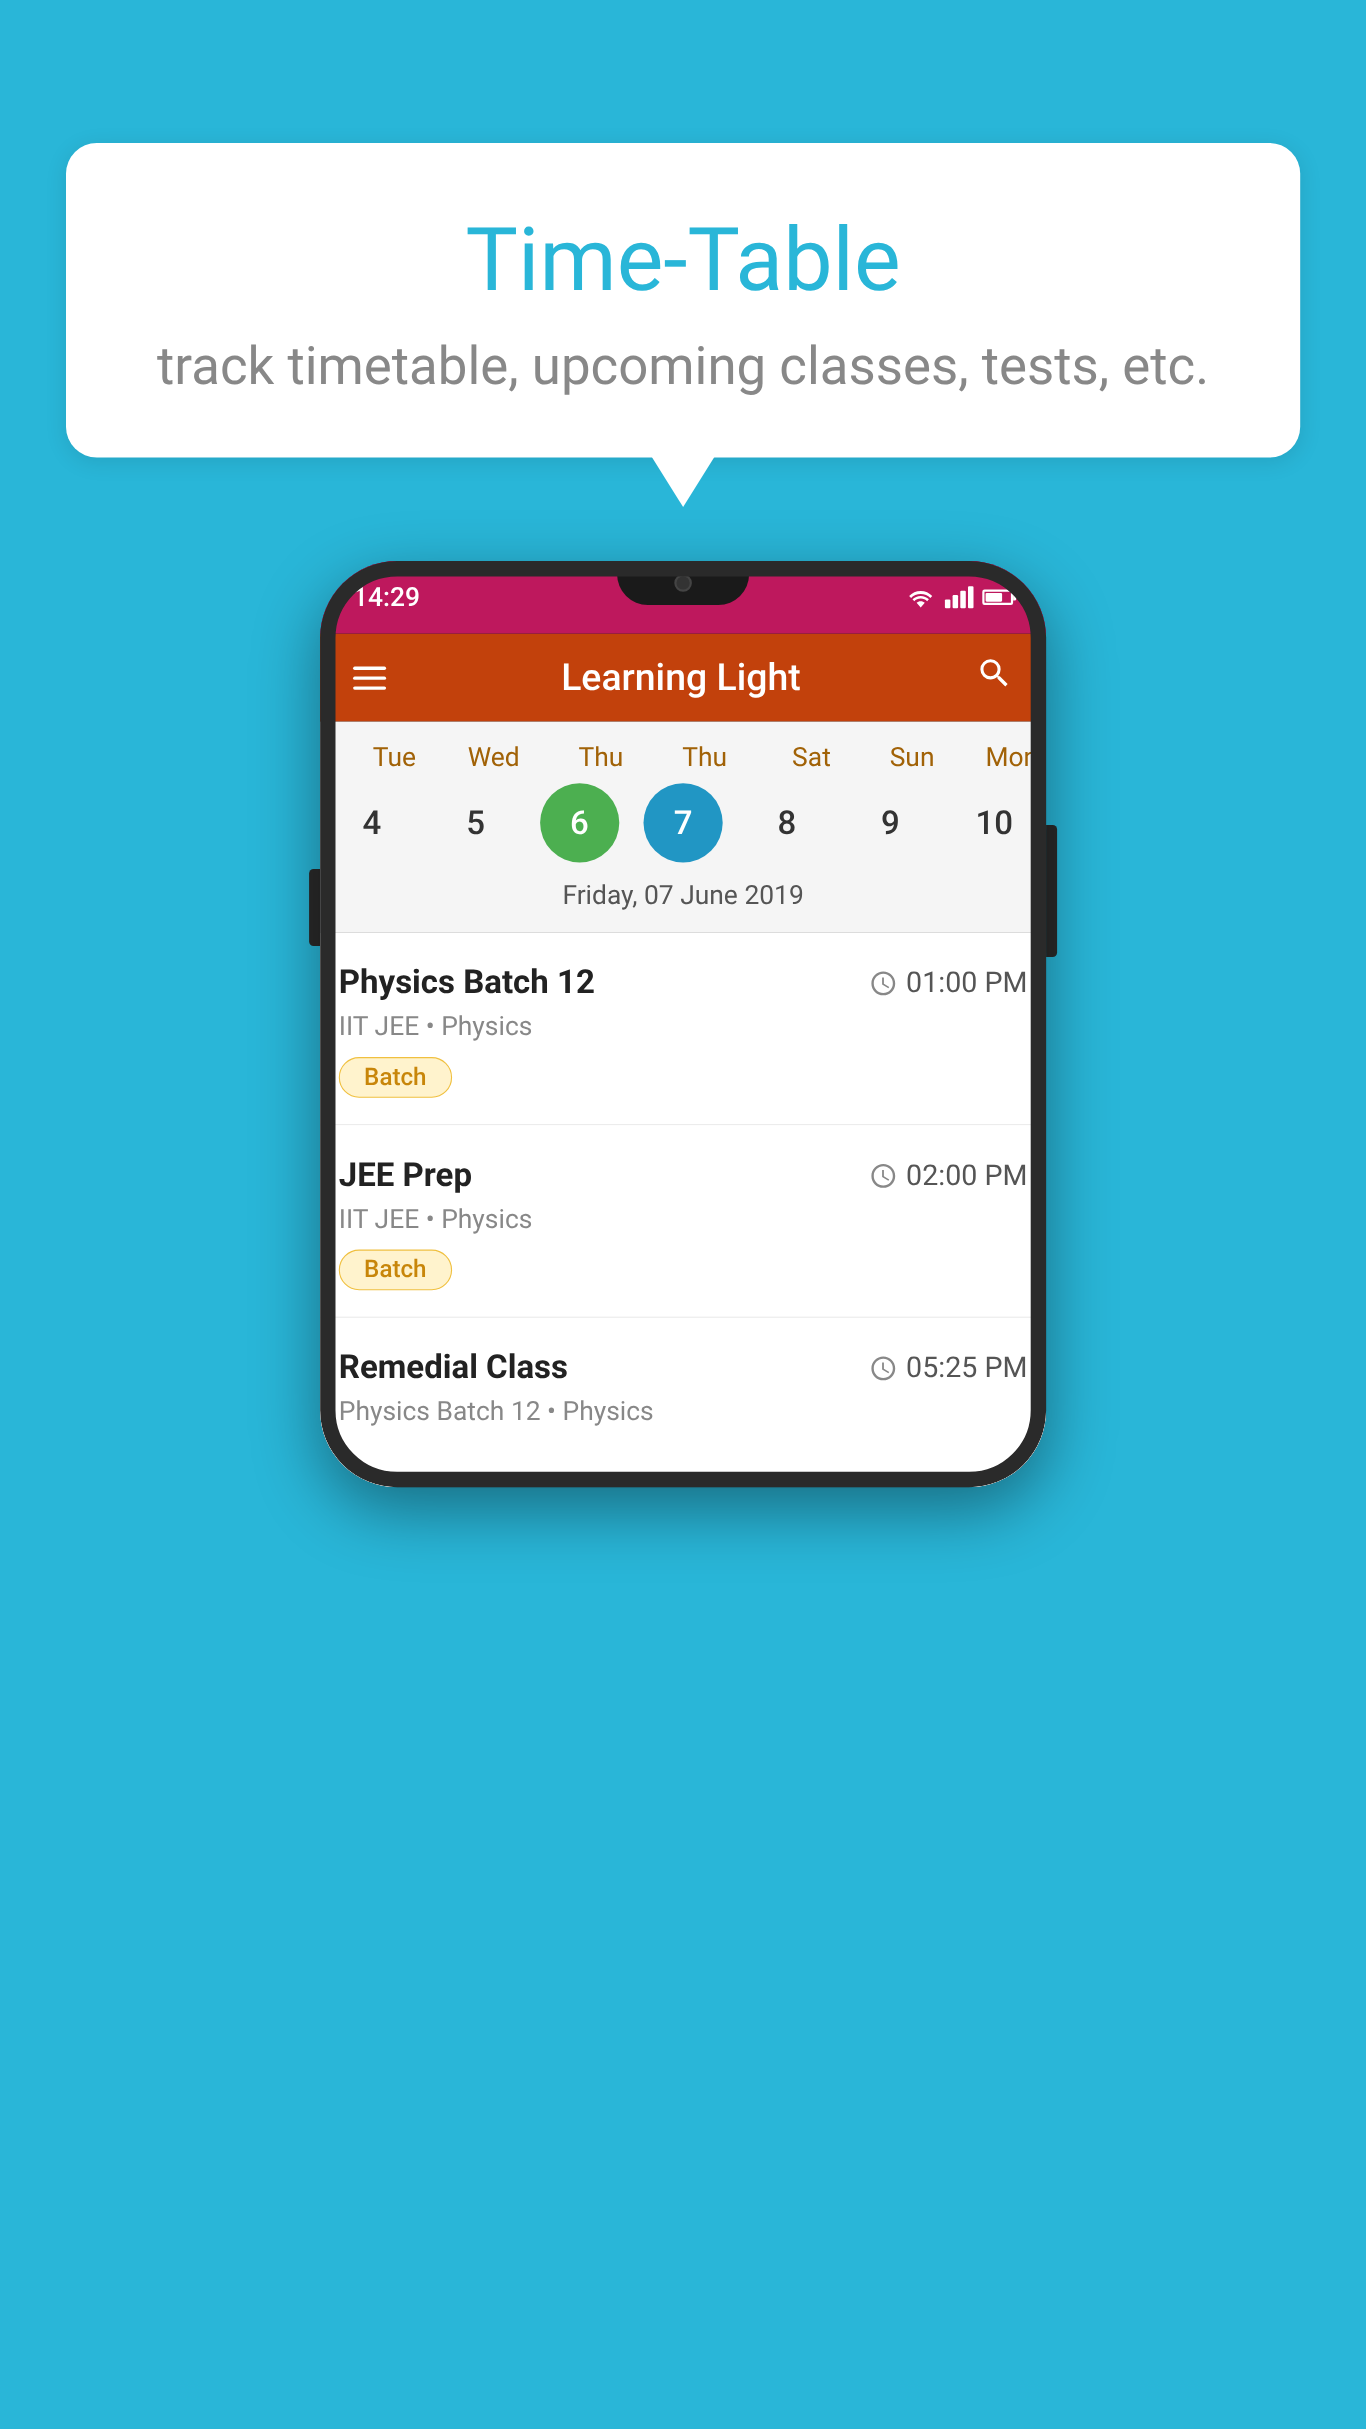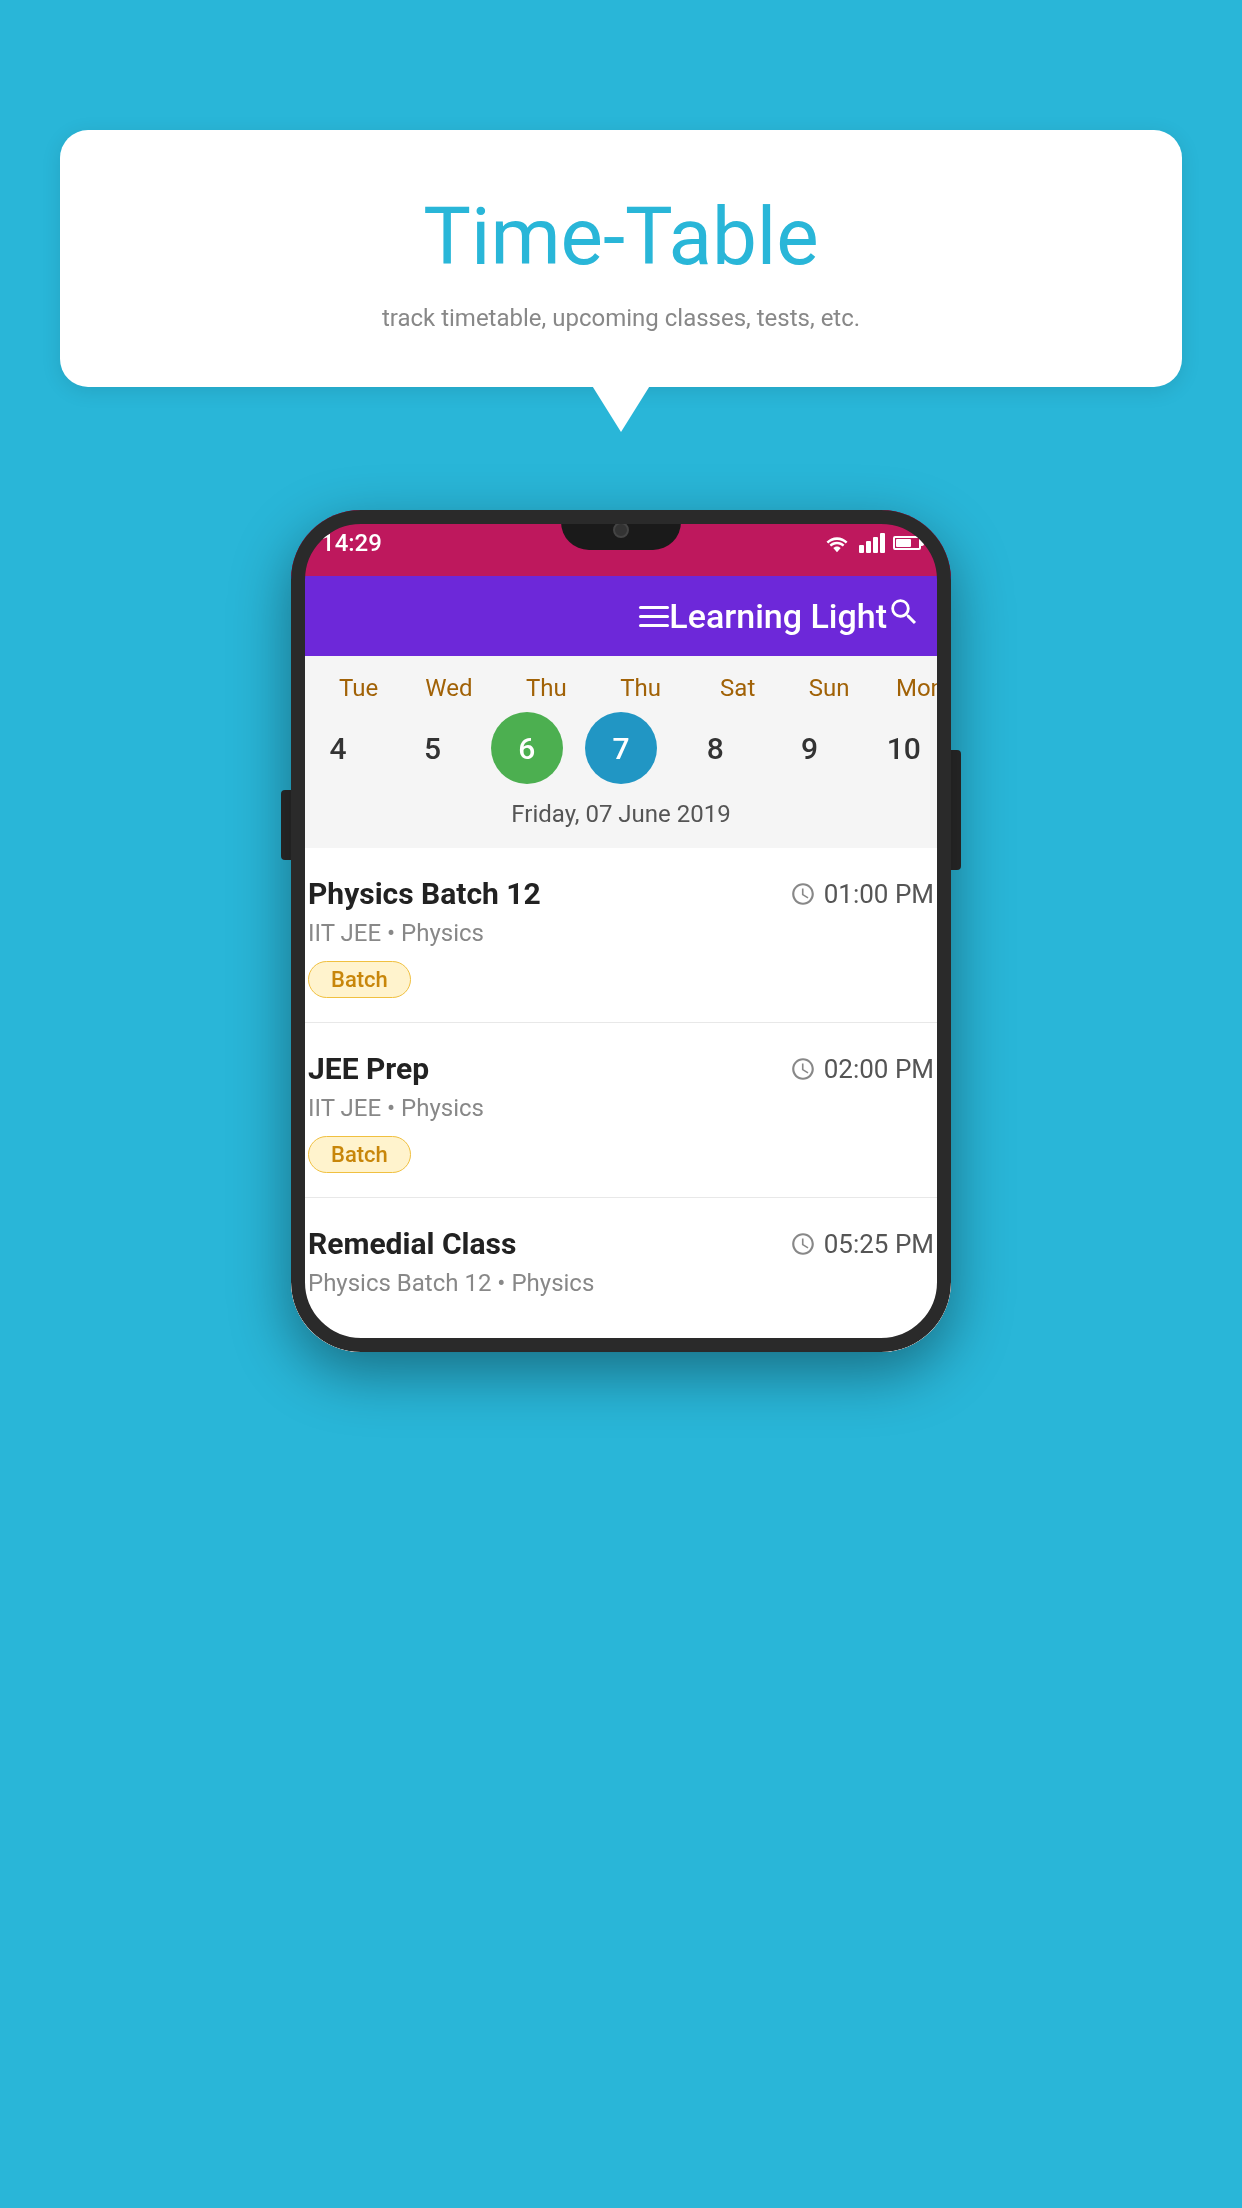--- a/index.html
+++ b/index.html
@@ -50,21 +50,21 @@
 
     .bubble-title {
       color: #29B6D8;
       font-size: 80px;
       font-weight: 400;
       margin-bottom: 20px;
     }
 
     .bubble-subtitle {
       color: #888;
-      font-size: 24px;
+      font-size: 48px;
       font-weight: 400;
     }
 
     
     .phone-container {
       position: absolute;
       top: 510px;
       left: 50%;
       transform: translateX(-50%);
       width: 660px;
@@ -132,25 +132,25 @@
     .camera-dot {
       width: 16px;
       height: 16px;
       background: #333;
       border-radius: 50%;
       border: 2px solid #444;
     }
 
     
     .app-header {
-      background: #6d28d9;
+      background: #c2410c;
       height: 80px;
       display: flex;
       align-items: center;
-      justify-content: flex-end;
+      justify-content: space-between;
       padding: 0 30px;
     }
 
     .hamburger-lines {
       display: flex;
       flex-direction: column;
       gap: 6px;
     }
 
     .hamburger-line {

